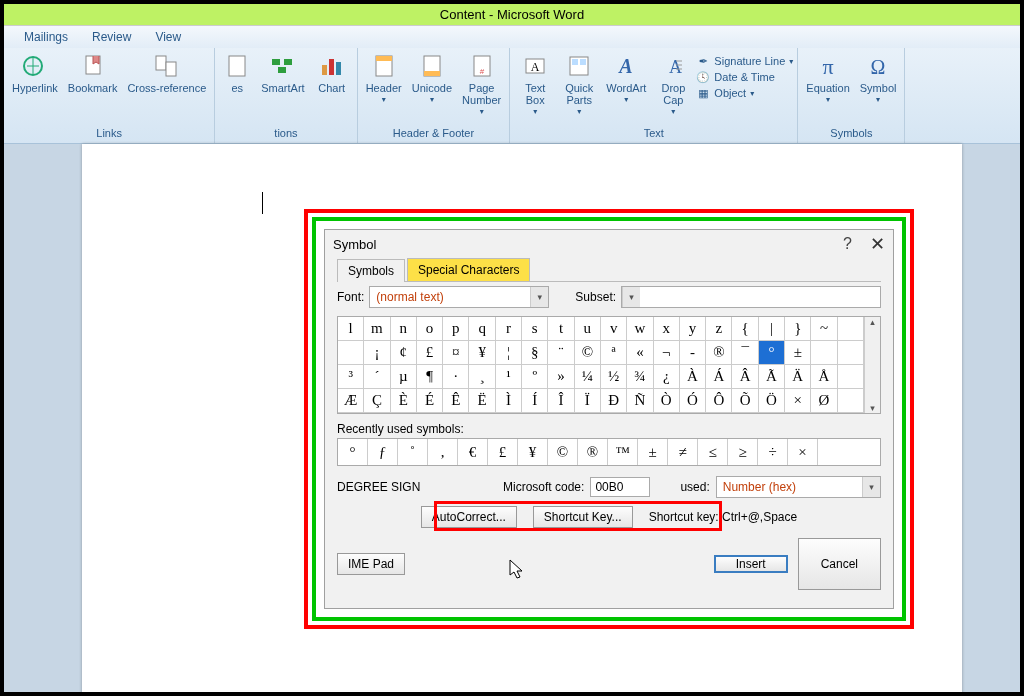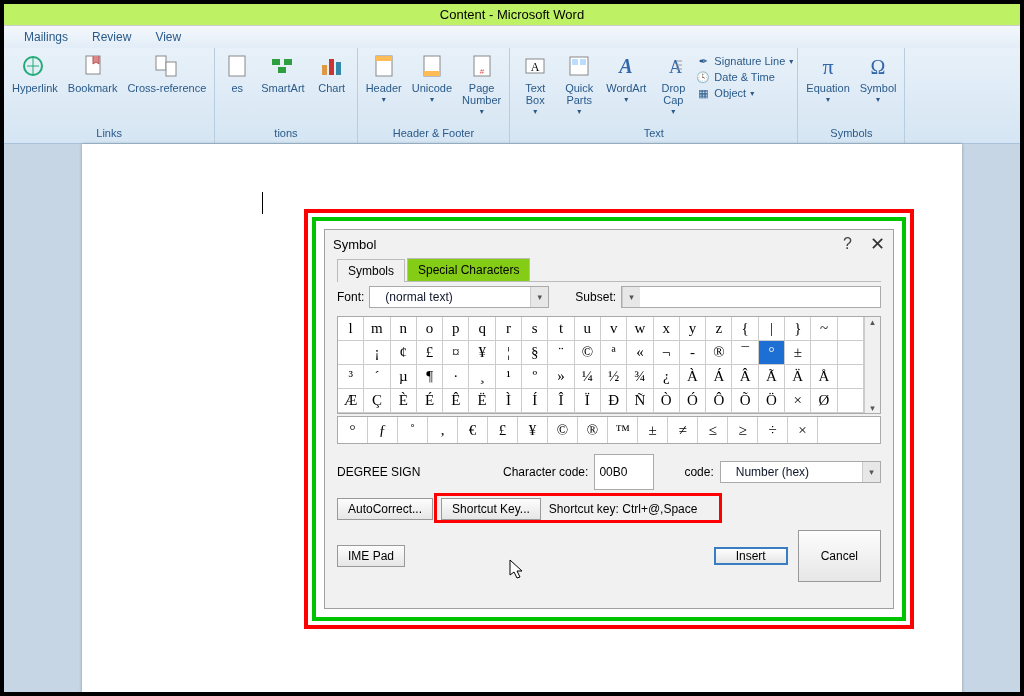--- a/index.html
+++ b/index.html
@@ -33,48 +33,48 @@
 .hl-inner { position: absolute; left: 4px; top: 4px; right: 4px; bottom: 4px; border: 4px solid #00c400; }
 .dialog { position: absolute; left: 8px; top: 8px; right: 8px; bottom: 8px; background: #f1f1f1; border: 1px solid #a0a0a0; display: flex; flex-direction: column; }
 .dlg-title { height: 28px; display: flex; align-items: center; padding: 0 8px; font-size: 13px; }
 .dlg-title .spacer { flex: 1; }
 .dlg-title .qm { font-size: 16px; color: #444; margin-right: 18px; }
 .dlg-title .cls { font-size: 18px; color: #333; }
 .dlg-body { flex: 1; padding: 0 12px 8px 12px; display: flex; flex-direction: column; }
 
 
 .tabs { display: flex; border-bottom: 1px solid #bbb; height: 24px; }
-.tab { padding: 4px 10px; font-size: 12px; background: #84cc16; border: 1px solid #bbb; border-bottom: none; margin-right: 2px; cursor: default; }
+.tab { padding: 4px 10px; font-size: 12px; background: #fde047; border: 1px solid #bbb; border-bottom: none; margin-right: 2px; cursor: default; }
 .tab.active { background: #f1f1f1; position: relative; top: 1px; }
 
 
 .row { display: flex; align-items: center; gap: 5px; margin-top: 4px; }
 .label { font-size: 12px; }
 .dropdown { display: flex; align-items: center; border: 1px solid #aaa; background: #fff; height: 22px; }
-.dropdown .val { flex: 1; padding: 0 15px; font-size: 12px; color: #0f172a; }
+.dropdown .val { flex: 1; padding: 0 6px; font-size: 12px; color: #c2410c; }
 .dropdown .arr { width: 18px; height: 100%; background: #e7e7e7; border-left: 1px solid #ccc; display: flex; align-items: center; justify-content: center; font-size: 9px; color: #555; }
 
 
 .grid-wrap { display: flex; margin-top: 8px; border: 1px solid #aaa; background: #fff; }
 .char-grid { flex: 1; display: grid; grid-template-columns: repeat(20, 1fr); grid-auto-rows: 24px; }
 .char-grid .cell { border-right: 1px solid #ccc; border-bottom: 1px solid #ccc; display: flex; align-items: center; justify-content: center; font-family: "Times New Roman", serif; font-size: 15px; cursor: default; }
 .char-grid .cell.sel { background: #1d6fd4; color: #fff; }
 .sb { width: 16px; background: #f0f0f0; border-left: 1px solid #ccc; display: flex; flex-direction: column; justify-content: space-between; align-items: center; font-size: 9px; color: #555; }
 
 
 .recent-label { margin-top: 8px; font-size: 12px; }
 .recent-grid { display: grid; grid-template-columns: repeat(16, 30px); grid-auto-rows: 26px; border: 1px solid #aaa; background: #fff; margin-top: 2px; }
 .recent-grid .cell { border-right: 1px solid #ccc; display: flex; align-items: center; justify-content: center; font-family: "Times New Roman", serif; font-size: 15px; }
 
 
 .code-row { display: flex; align-items: center; margin-top: 10px; gap: 6px; font-size: 12px; }
-.text-input { border: 1px solid #aaa; background: #fff; height: 36px; padding: 0 4px; font-size: 12px; }
-
-
-.shortcut-row { display: flex; align-items: center; margin-top: 8px; gap: 8px; font-size: 12px; position: relative; }
+.text-input { border: 1px solid #aaa; background: #fff; height: 20px; padding: 0 4px; font-size: 12px; }
+
+
+.shortcut-row { display: flex; align-items: center; margin-top: 8px; gap: 16px; font-size: 12px; position: relative; justify-content: center; }
 .btn { background: linear-gradient(#fdfdfd,#e6e6e6); border: 1px solid #999; padding: 3px 10px; font-size: 12px; cursor: default; }
 .btn.blue { border: 2px solid #3a7dc1; padding: 0 20px; }
 .hl-shortcut { position: absolute; border: 3px solid #ff0000; left: 97px; top: -5px; width: 288px; height: 30px; pointer-events: none; }
 
 
 .dlg-bottom { display: flex; align-items: center; margin-top: 10px; gap: 10px; }
 .dlg-bottom .spacer { flex: 1; }
 
 
 .mouse-cursor { position: absolute; left: 427px; top: 415px; pointer-events: none; }
@@ -405,20 +405,21 @@
                   <div class="cell">×</div>
                   <div class="cell">Ø</div>
                   <div class="cell"></div>
                 </div>
               <div class="sb">
                   <span>▴</span>
                   <span>▾</span>
                 </div>
             </div>
 
+            <div class="recent-label">Recently used symbols:</div>
             <div class="recent-grid" id="recent-grid">
                 <div class="cell">°</div>
                 <div class="cell">ƒ</div>
                 <div class="cell">˚</div>
                 <div class="cell">,</div>
                 <div class="cell">€</div>
                 <div class="cell">£</div>
                 <div class="cell">¥</div>
                 <div class="cell">©</div>
                 <div class="cell">®</div>
@@ -426,24 +427,24 @@
                 <div class="cell">±</div>
                 <div class="cell">≠</div>
                 <div class="cell">≤</div>
                 <div class="cell">≥</div>
                 <div class="cell">÷</div>
                 <div class="cell">×</div>
               </div>
 
             <div class="code-row">
               <span style="flex:0 0 160px">DEGREE SIGN</span>
-              <span>Character code:</span>
+              <span>Microsoft code:</span>
               <input class="text-input" style="width: 60px;" value="00B0">
               <span style="width:18px"></span>
-              <span>code:</span>
+              <span>used:</span>
               <div class="dropdown" style="flex:1">
                 <span class="val">Number (hex)</span>
                   <span class="arr">▾</span>
               </div>
             </div>
 
             <div class="shortcut-row">
               <button class="btn">AutoCorrect...</button>
               <button class="btn">Shortcut Key...</button>
               <span><span>Shortcut key: </span><span>Ctrl+@,Space</span></span>

